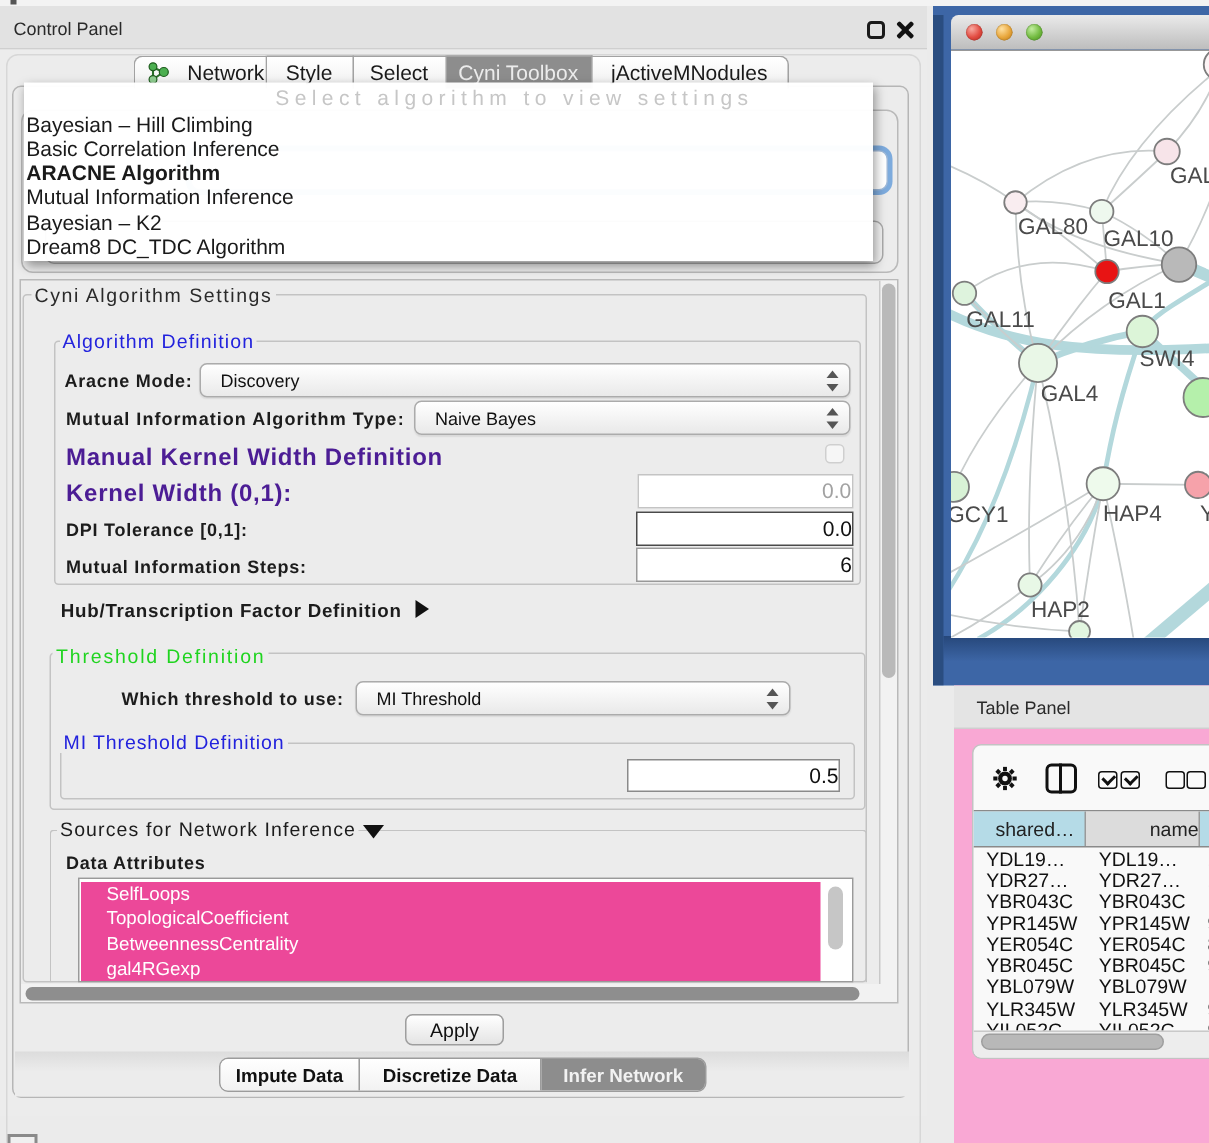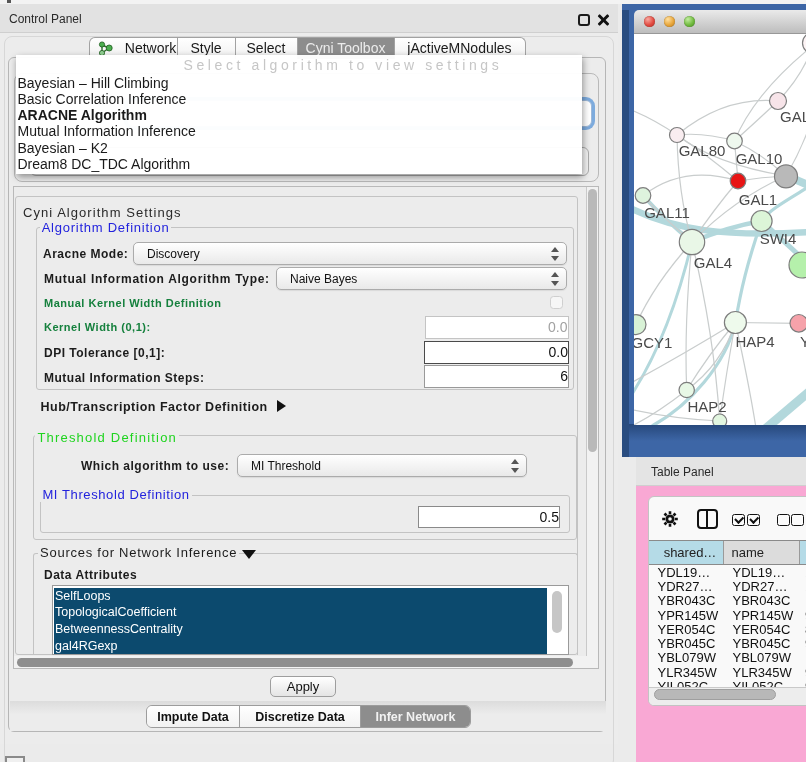--- a/index.html
+++ b/index.html
@@ -9,21 +9,21 @@
 
 #cp-title { left:0; top:4px; width:618px; height:29px; background:#e2e2e2; border-bottom:1px solid #cfcfcf; }
 #cp-title .t { position:absolute; left:9px; top:8px; font-size:12px; color:#2a2a2a; }
 #ic-float { left:578px; top:14px; width:12px; height:12px; border:2px solid #1a1a1a; border-radius:3px; }
 #cp-body { left:0; top:33px; width:618px; height:711px; background:#ececec; }
 #cp-outline { left:8px; top:24px; width:598px; height:675px; border:1px solid #b6b6b6; border-radius:6px; }
 
 .tab { position:absolute; top:36.5px; height:22px; border:1px solid #a2a2a2; border-bottom:none; background:linear-gradient(#ffffff,#f0f0f0); font-size:14px; color:#1a1a1a; text-align:center; line-height:21px; }
 
 .b12 { font-size:12px; font-weight:bold; color:#1c1c1c; position:absolute; letter-spacing:0.5px; }
-.g12 { font-size:11px; font-weight:bold; color:#15803d; position:absolute; letter-spacing:0.5px; }
+.g12 { font-size:16px; font-weight:bold; color:#4c1d95; position:absolute; letter-spacing:0.5px; }
 .titled { position:absolute; border:1px solid #c3c3c3; border-radius:3px; }
 .tlabel { position:absolute; font-size:13px; letter-spacing:0.35px; background:#ececec; padding:0 2px; }
 .combo { position:absolute; background:linear-gradient(#ffffff,#e9e9e9); border:1px solid #ababab; border-radius:5px; font-size:12px; color:#111; box-shadow:0 1px 1px rgba(0,0,0,0.08); }
 .combo .cv { position:absolute; left:13px; top:4px; }
 .arr { position:absolute; right:8px; top:4px; width:8px; height:14px; }
 .arr:before { content:""; position:absolute; left:1px; top:0px; border-left:4px solid transparent; border-right:4px solid transparent; border-bottom:5px solid #555; }
 .arr:after { content:""; position:absolute; left:1px; bottom:0px; border-left:4px solid transparent; border-right:4px solid transparent; border-top:5px solid #555; }
 .field { position:absolute; background:#ffffff; font-size:14px; color:#111; text-align:right; padding-right:0; }
 .cbi { width:13px; height:12px; border:1.6px solid #111; border-radius:2.5px; background:#fbfbfb; }
 .cbi.ck:after { content:""; position:absolute; left:2px; top:1px; width:6px; height:3.5px; border-left:2px solid #111; border-bottom:2px solid #111; transform:rotate(-45deg); }
@@ -59,21 +59,21 @@
 
   <div class="abs" style="left:13px;top:153px;width:586px;height:483px;border:1px solid #b9b9b9;background:#ececec;"></div>
 
   <div class="abs" style="left:586px;top:154px;width:12px;height:481px;background:#f2f2f2;border-left:1px solid #c9c9c9;"></div>
   <div class="abs" style="left:587.5px;top:156px;width:9px;height:263px;background:#b9b9b9;border-radius:5px;"></div>
 
   <div class="abs" style="left:14px;top:623px;width:584px;height:12px;background:#f2f2f2;"></div>
   <div class="abs" style="left:17px;top:624.5px;width:556px;height:9px;background:#8e8e8e;border-radius:5px;"></div>
 
   <div class="titled" style="left:14.5px;top:163px;width:563px;height:459px;"></div>
-  <div class="tlabel" style="left:21px;top:156px;color:#2a2a2a;letter-spacing:1.05px;margin-top:16px;">Cyni Algorithm Settings</div>
+  <div class="tlabel" style="left:21px;top:156px;color:#2a2a2a;letter-spacing:1.05px;">Cyni Algorithm Settings</div>
 
   <div class="titled" style="left:36px;top:194px;width:538px;height:163px;"></div>
   <div class="tlabel" style="left:39.7px;top:187px;color:#2222dd;letter-spacing:0.75px;">Algorithm Definition</div>
 
   <div class="b12" style="left:43px;top:214px;">Aracne Mode:</div>
   <div class="combo" style="left:133px;top:208.5px;width:434px;height:23px;">
       <span class="cv">Discovery</span>
       <span class="arr"></span>
     </div>
 
@@ -94,38 +94,38 @@
 
   <div class="b12" style="left:44px;top:338px;">Mutual Information Steps:</div>
   <div class="field" style="left:424px;top:332px;width:145px;height:23px;border:1px solid #999;line-height:21px;">6</div>
 
   <div class="b12" style="left:40.5px;top:367px;font-size:12.5px;">Hub/Transcription Factor Definition</div>
   <div class="abs" style="left:277px;top:367px;width:0;height:0;border-top:6px solid transparent;border-bottom:6px solid transparent;border-left:9px solid #111;"></div>
 
   <div class="titled" style="left:33px;top:402px;width:544px;height:105px;"></div>
   <div class="tlabel" style="left:35.4px;top:397px;color:#1fd41f;letter-spacing:1.2px;">Threshold Definition</div>
 
-  <div class="b12" style="left:81px;top:426px;">Which algorithm to use:</div>
+  <div class="b12" style="left:81px;top:426px;">Which threshold to use:</div>
   <div class="combo" style="left:237px;top:420.5px;width:290px;height:23px;">
       <span class="cv">MI Threshold</span>
       <span class="arr"></span>
     </div>
 
   <div class="titled" style="left:40px;top:461.5px;width:530px;height:38px;"></div>
   <div class="tlabel" style="left:40.4px;top:453.5px;color:#2222dd;letter-spacing:0.6px;">MI Threshold Definition</div>
 
   <div class="field" style="left:418px;top:472.5px;width:142px;height:22px;border:1px solid #8a8a8a;line-height:20px;">0.5</div>
 
   <div class="titled" style="left:32.7px;top:520px;width:545px;height:102px;border-bottom:none;border-radius:3px 3px 0 0;"></div>
   <div class="tlabel" style="left:38px;top:512px;color:#1c1c1c;letter-spacing:0.75px;">Sources for Network Inference</div>
   <div class="abs" style="left:242px;top:517px;width:0;height:0;border-left:7px solid transparent;border-right:7px solid transparent;border-top:9px solid #111;"></div>
 
   <div class="b12" style="left:44px;top:535px;">Data Attributes</div>
   <div class="abs" style="left:52px;top:552px;width:517px;height:70px;background:#ffffff;border:1px solid #9a9a9a;overflow:hidden;">
-    <div style="position:absolute;left:1px;top:1.5px;width:493px;height:67px;background:#0c4a6e;color:#ffffff;font-size:12.5px;line-height:16.9px;padding-left:1px;white-space:pre;">SelfLoops
+    <div style="position:absolute;left:1px;top:1.5px;width:493px;height:67px;background:#ec4899;color:#ffffff;font-size:12.5px;line-height:16.9px;padding-left:17px;white-space:pre;">SelfLoops
 TopologicalCoefficient
 BetweennessCentrality
 gal4RGexp</div>
     <div style="position:absolute;left:499px;top:5px;width:10px;height:42px;background:#c6c6c6;border-radius:5px;"></div>
   </div>
 
   <div class="abs" style="left:270px;top:643px;width:66px;height:21px;border:1px solid #9e9e9e;border-radius:5px;background:linear-gradient(#ffffff,#e4e4e4);font-size:13px;text-align:center;line-height:20px;color:#111;">Apply</div>
 
   <div class="abs" style="left:146px;top:672px;width:325px;height:23px;border:1px solid #9c9c9c;border-radius:6px;overflow:hidden;display:flex;font-size:12.5px;font-weight:bold;">
     <div style="width:93px;background:linear-gradient(#ffffff,#f2f2f2);border-right:1px solid #9c9c9c;text-align:center;line-height:22px;color:#111;">Impute Data</div>
@@ -272,21 +272,21 @@
     <div class="abs" style="left:48px;top:12px;width:21px;height:20px;border:2.5px solid #111;border-radius:4px;"></div>
     <div class="abs" style="left:57px;top:12px;width:2.5px;height:20px;background:#111;"></div>
     <div class="abs cbi ck" style="left:83.7px;top:17px;"></div>
     <div class="abs cbi ck" style="left:98.5px;top:17px;"></div>
     <div class="abs cbi" style="left:128px;top:17px;"></div>
     <div class="abs cbi" style="left:142.5px;top:17px;"></div>
     <div class="abs" style="left:163px;top:12px;width:16px;height:20px;border:2.2px solid #111;border-radius:3px;background:#f9f9f9;"></div>
 
     <div class="abs" style="left:0;top:43.5px;width:180px;height:25px;border-top:1px solid #8a8a8a;border-bottom:1px solid #8a8a8a;display:flex;font-size:13px;color:#222;">
       <div style="width:75px;background:#b5dbe7;border-right:1px solid #9a9a9a;text-align:center;text-indent:9px;line-height:23px;">shared…</div>
-      <div style="width:76.5px;background:#dcdcdc;border-right:1px solid #9a9a9a;text-align:left;text-indent:8px;line-height:23px;">name</div>
+      <div style="width:76.5px;background:#dcdcdc;border-right:1px solid #9a9a9a;text-align:right;text-indent:8px;line-height:23px;">name</div>
       <div style="flex:1;background:#b5dbe7;"></div>
     </div>
 
     <div class="abs" style="left:0;top:69.3px;width:180px;font-size:13px;color:#111;line-height:14.26px;">
       <div class="tr">
           <span>YDL19…</span>
           <span>YDL19…</span>
           <span>13</span>
         </div>
       <div class="tr">

